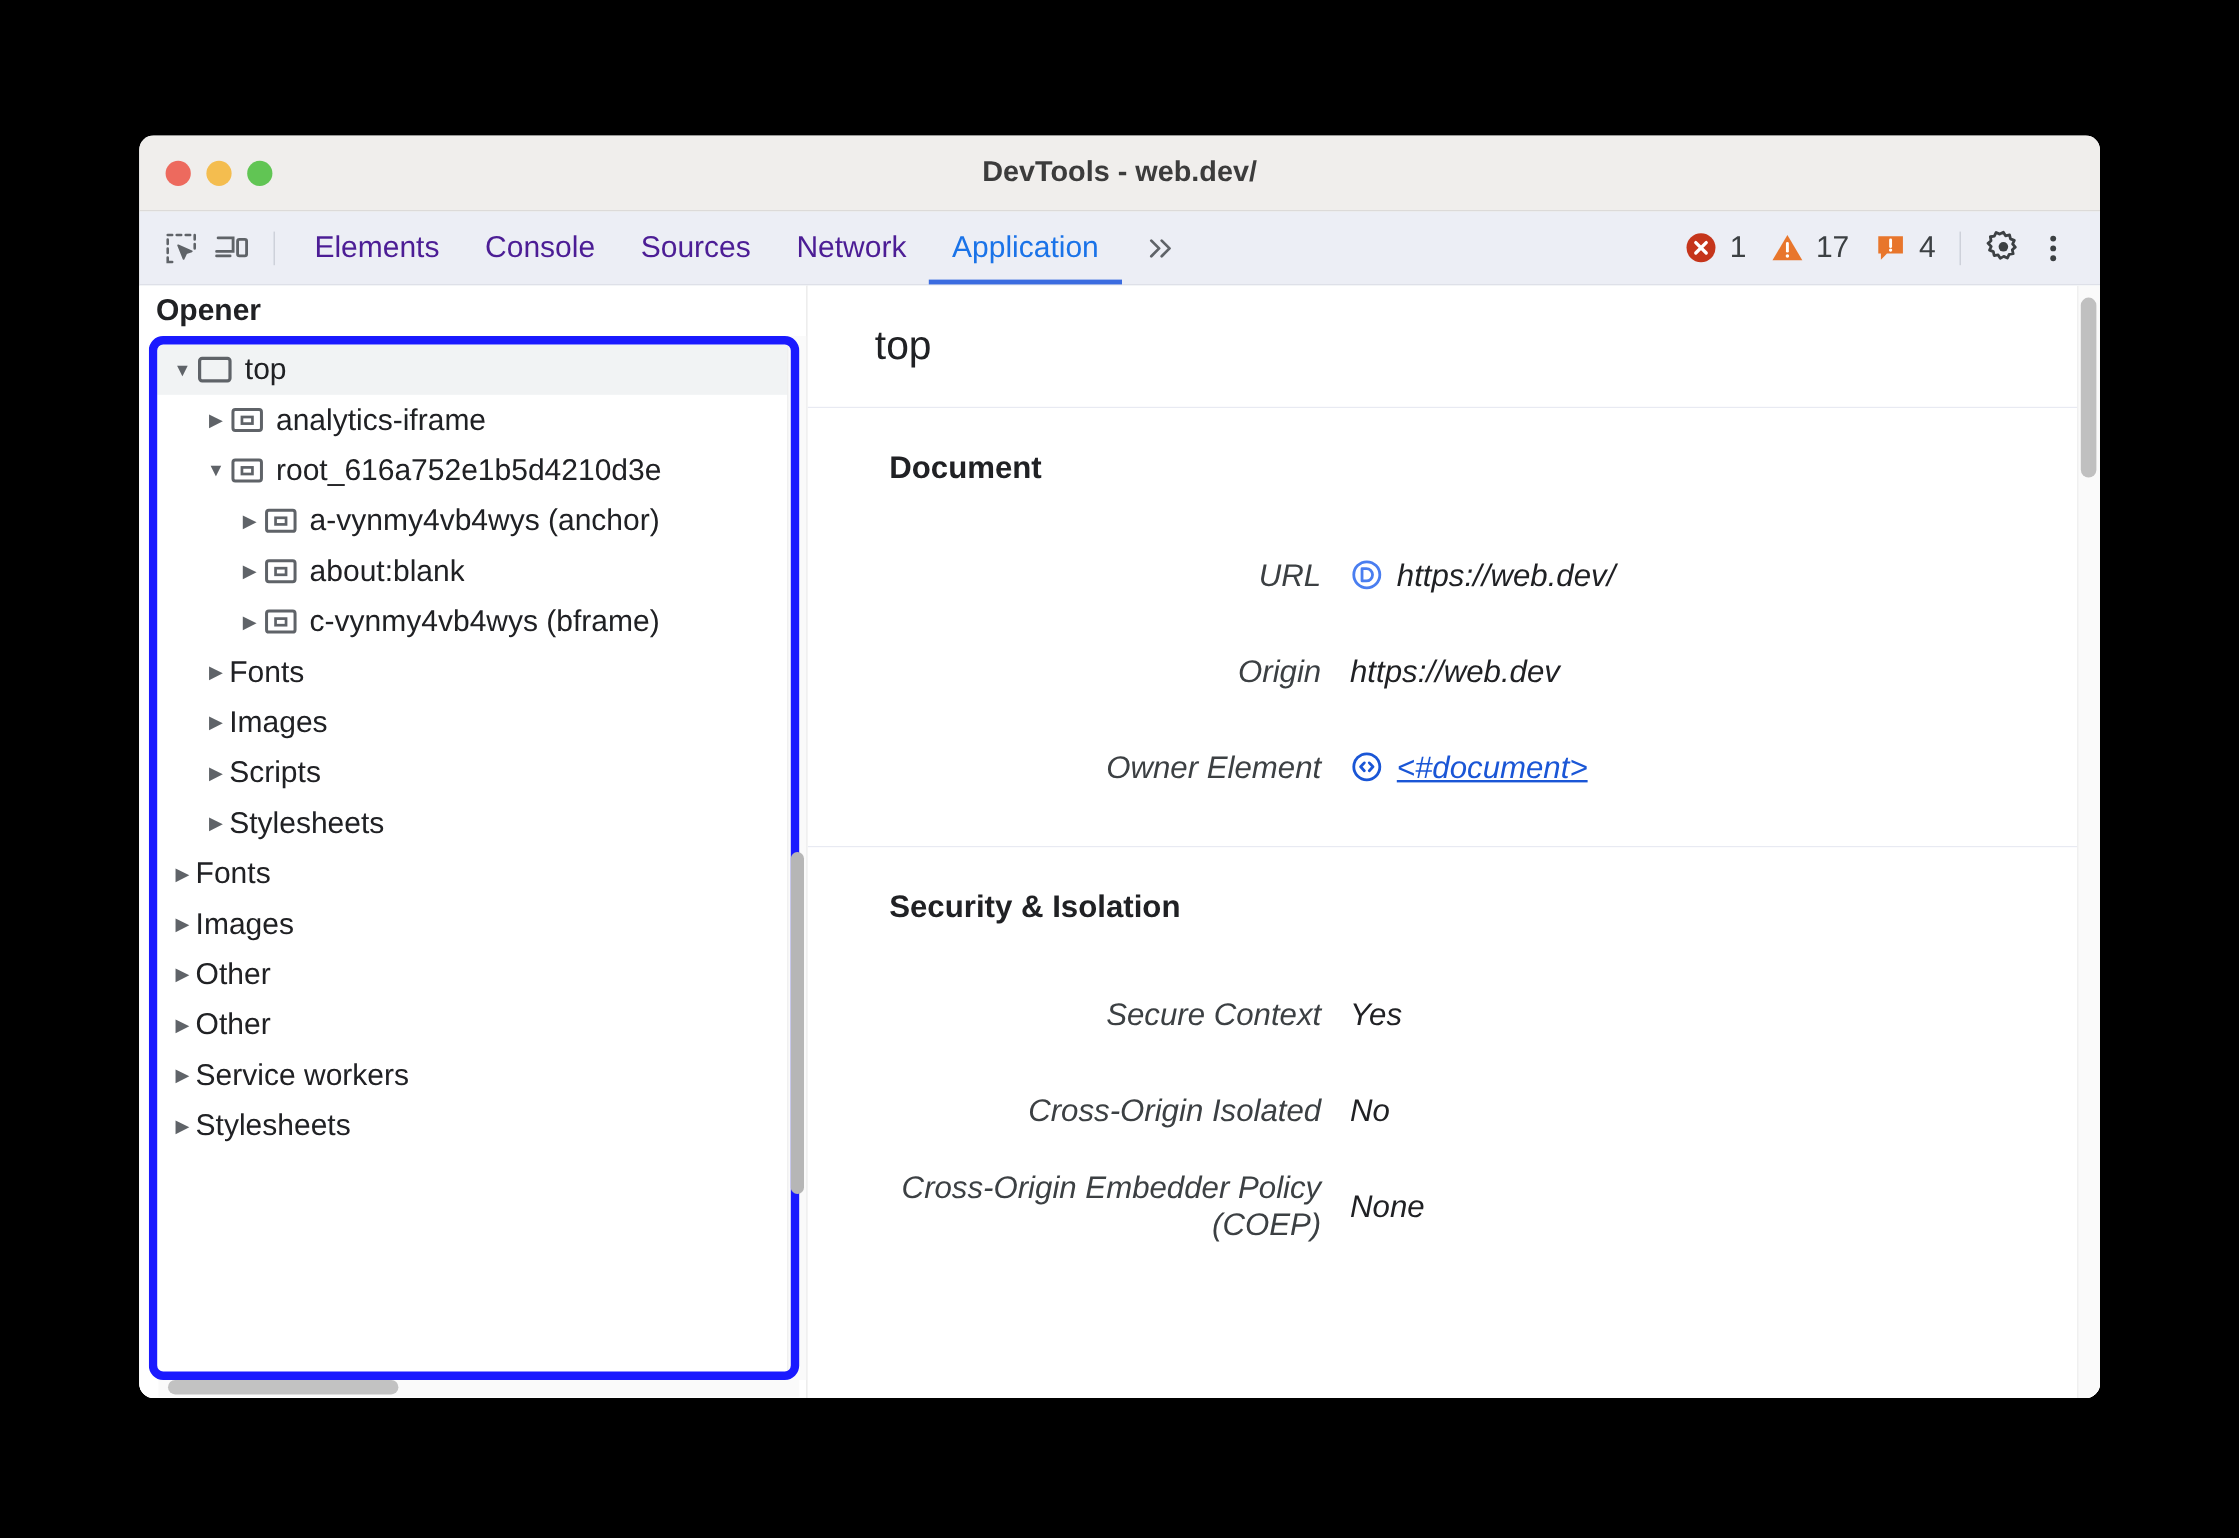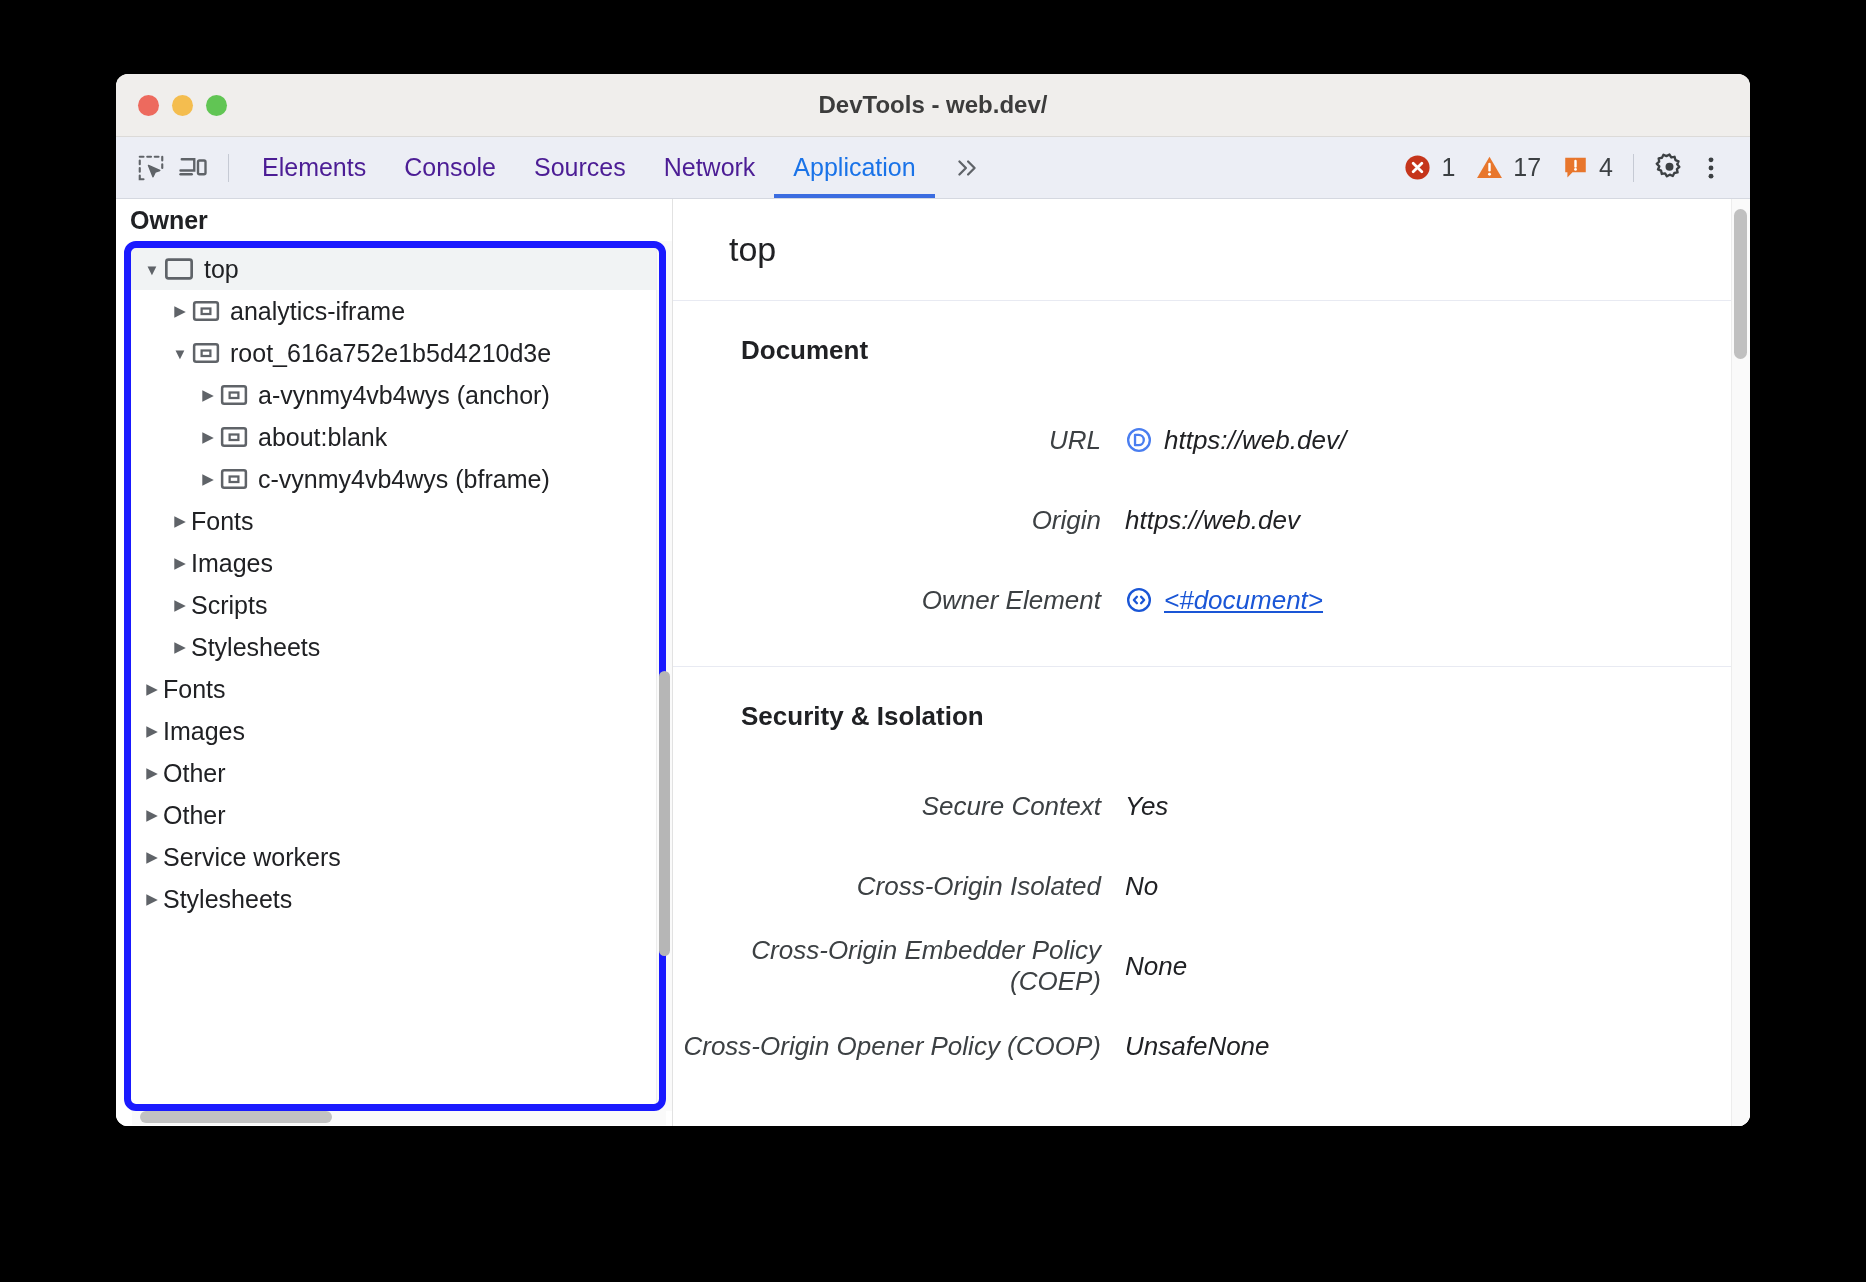--- a/index.html
+++ b/index.html
@@ -10,20 +10,21 @@
     height: 1282px;
     overflow: hidden;
     font-family: "Liberation Sans", sans-serif;
   }
 
   #stage {
     position: relative;
     width: 1866px;
     height: 1060px;
     background: #000000;
+    margin-top: 39px;
   }
 
   
   .window {
     position: absolute;
     left: 116px;
     top: 74px;
     width: 1634px;
     height: 1052px;
     background: #ffffff;
@@ -441,21 +442,21 @@
           <circle cx="12" cy="5" r="2.1"></circle>
           <circle cx="12" cy="12" r="2.1"></circle>
           <circle cx="12" cy="19" r="2.1"></circle>
         </svg>
       </div>
     </div>
 
     <div class="body">
 
       <div class="left">
-        <div class="frames-header">Owner</div>
+        <div class="frames-header">Opener</div>
 
         <div class="tree-wrap">
           <div class="v-track"></div>
           <div class="tree" id="tree">
               <div class="trow selected" style="padding-left: 10px;">
                 <span class="tw-arrow">▼</span>
                 <span class="tw-icon">
                   <svg viewBox="0 0 24 24" width="32" height="32">
                     <rect x="2.5" y="5" width="19" height="14" rx="1.6" fill="none" stroke="#5f6368" stroke-width="2"></rect>
                   </svg>
@@ -610,26 +611,20 @@
                   <div class="kv-val">
                     <span>No</span>
                   </div>
                 </div>
                 <div class="kv">
                   <div class="kv-key">Cross-Origin Embedder Policy (COEP)</div>
                   <div class="kv-val">
                     <span>None</span>
                   </div>
                 </div>
-                <div class="kv">
-                  <div class="kv-key">Cross-Origin Opener Policy (COOP)</div>
-                  <div class="kv-val">
-                    <span>UnsafeNone</span>
-                  </div>
-                </div>
               </div>
             </div>
         </div>
         <div class="r-scroll-track"></div>
         <div class="r-scroll-thumb"></div>
       </div>
 
     </div>
   </div>
 </div>

